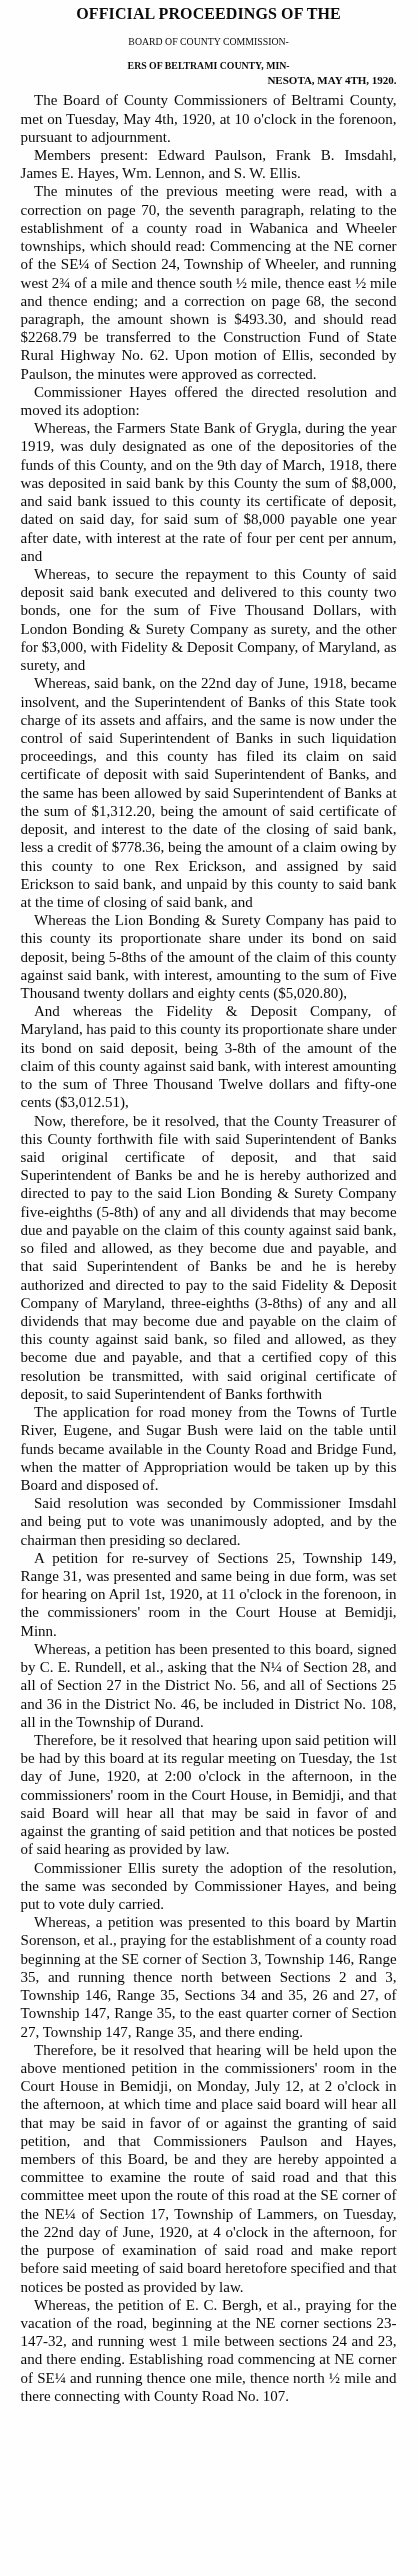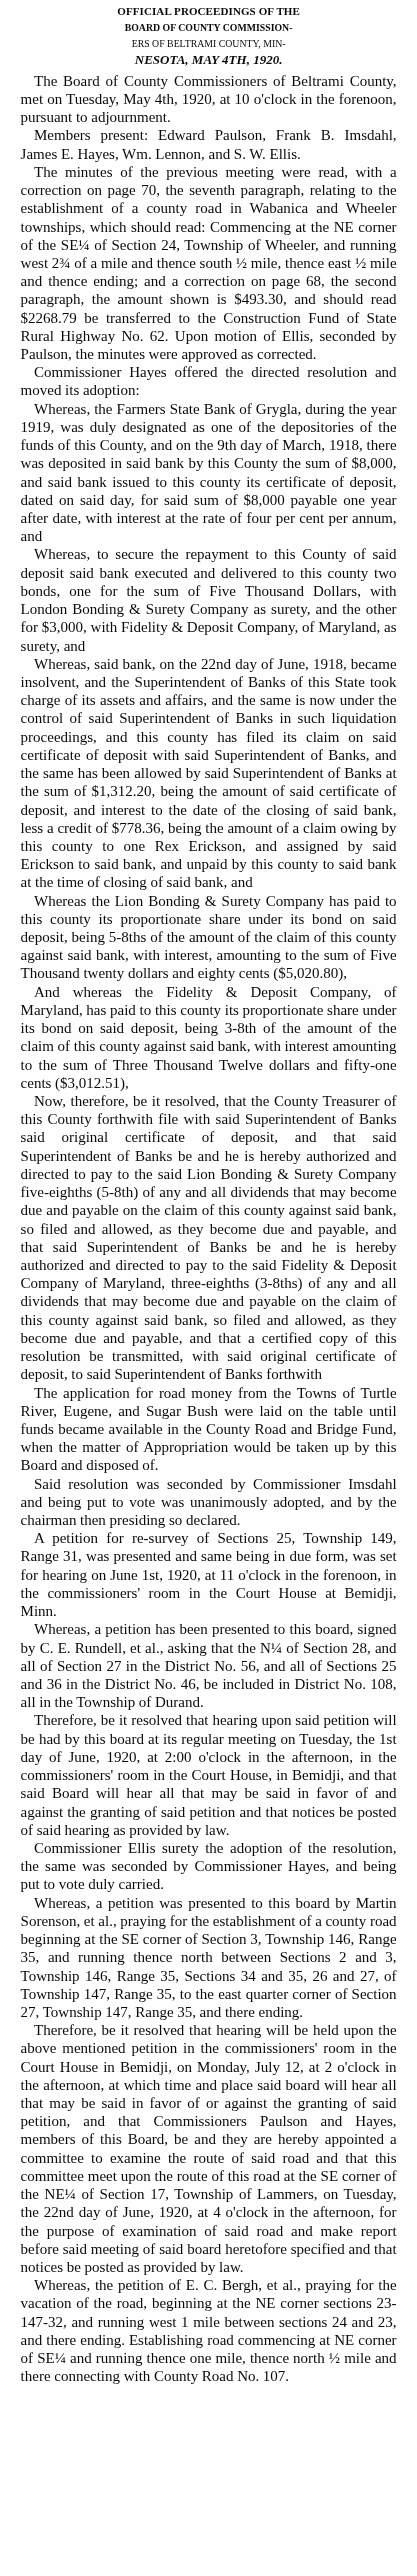--- a/index.html
+++ b/index.html
@@ -20,46 +20,45 @@
     background: #fefefe;
   }
   .col {
     width: 376px;
     margin: 0 auto;
     text-align: justify;
   }
   .hdr-title {
     text-align: center;
     font-weight: bold;
-    font-size: 11px;
+    font-size: 16px;
     line-height: 1.18;
     letter-spacing: 0.1px;
     margin: 0 0 1px 0;
   }
   .hdr-line2 {
     text-align: center;
-    font-weight: bold;
+    font-weight: normal;
     font-size: 9.8px;
     line-height: 1.18;
-    margin: 4px;
+    margin: 12px;
   }
   .hdr-line3 {
     text-align: center;
-    font-weight: normal;
+    font-weight: bold;
     font-size: 9.8px;
     line-height: 1.18;
     margin: 0 0 3.1px 0;
   }
   .hdr-date {
-    text-align: center;
+    text-align: right;
     font-weight: bold;
-    font-size: 13px;
+    font-size: 11px;
     line-height: 1.18;
     margin: 0 0 4.1px 0;
-    font-style: italic;
   }
   p.body {
     margin: 0;
     font-size: 15px;
     line-height: 1.215;
     text-indent: 13.4px;
     text-align: justify;
     word-spacing: -0.1px;
   }
 </style>
@@ -79,21 +78,21 @@
     <p class="body">The minutes of the previous meeting were read, with a correction on page 70, the seventh paragraph, relating to the establishment of a county road in Wabanica and Wheeler townships, which should read: Commencing at the NE corner of the SE¼ of Section 24, Township of Wheeler, and running west 2¾ of a mile and thence south ½ mile, thence east ½ mile and thence ending; and a correction on page 68, the second paragraph, the amount shown is $493.30, and should read $2268.79 be transferred to the Construction Fund of State Rural Highway No. 62. Upon motion of Ellis, seconded by Paulson, the minutes were approved as corrected.</p>
     <p class="body">Commissioner Hayes offered the directed resolution and moved its adoption:</p>
     <p class="body">Whereas, the Farmers State Bank of Grygla, during the year 1919, was duly designated as one of the depositories of the funds of this County, and on the 9th day of March, 1918, there was deposited in said bank by this County the sum of $8,000, and said bank issued to this county its certificate of deposit, dated on said day, for said sum of $8,000 payable one year after date, with interest at the rate of four per cent per annum, and</p>
     <p class="body">Whereas, to secure the repayment to this County of said deposit said bank executed and delivered to this county two bonds, one for the sum of Five Thousand Dollars, with London Bonding &amp; Surety Company as surety, and the other for $3,000, with Fidelity &amp; Deposit Company, of Maryland, as surety, and</p>
     <p class="body">Whereas, said bank, on the 22nd day of June, 1918, became insolvent, and the Superintendent of Banks of this State took charge of its assets and affairs, and the same is now under the control of said Superintendent of Banks in such liquidation proceedings, and this county has filed its claim on said certificate of deposit with said Superintendent of Banks, and the same has been allowed by said Superintendent of Banks at the sum of $1,312.20, being the amount of said certificate of deposit, and interest to the date of the closing of said bank, less a credit of $778.36, being the amount of a claim owing by this county to one Rex Erickson, and assigned by said Erickson to said bank, and unpaid by this county to said bank at the time of closing of said bank, and</p>
     <p class="body">Whereas the Lion Bonding &amp; Surety Company has paid to this county its proportionate share under its bond on said deposit, being 5-8ths of the amount of the claim of this county against said bank, with interest, amounting to the sum of Five Thousand twenty dollars and eighty cents ($5,020.80),</p>
     <p class="body">And whereas the Fidelity &amp; Deposit Company, of Maryland, has paid to this county its proportionate share under its bond on said deposit, being 3-8th of the amount of the claim of this county against said bank, with interest amounting to the sum of Three Thousand Twelve dollars and fifty-one cents ($3,012.51),</p>
     <p class="body">Now, therefore, be it resolved, that the County Treasurer of this County forthwith file with said Superintendent of Banks said original certificate of deposit, and that said Superintendent of Banks be and he is hereby authorized and directed to pay to the said Lion Bonding &amp; Surety Company five-eighths (5-8th) of any and all dividends that may become due and payable on the claim of this county against said bank, so filed and allowed, as they become due and payable, and that said Superintendent of Banks be and he is hereby authorized and directed to pay to the said Fidelity &amp; Deposit Company of Maryland, three-eighths (3-8ths) of any and all dividends that may become due and payable on the claim of this county against said bank, so filed and allowed, as they become due and payable, and that a certified copy of this resolution be transmitted, with said original certificate of deposit, to said Superintendent of Banks forthwith</p>
     <p class="body">The application for road money from the Towns of Turtle River, Eugene, and Sugar Bush were laid on the table until funds became available in the County Road and Bridge Fund, when the matter of Appropriation would be taken up by this Board and disposed of.</p>
     <p class="body">Said resolution was seconded by Commissioner Imsdahl and being put to vote was unanimously adopted, and by the chairman then presiding so declared.</p>
-    <p class="body">A petition for re-survey of Sections 25, Township 149, Range 31, was presented and same being in due form, was set for hearing on June 1st, 1920, at 11 o'clock in the forenoon, in the commissioners' room in the Court House at Bemidji, Minn.</p>
+    <p class="body">A petition for re-survey of Sections 25, Township 149, Range 31, was presented and same being in due form, was set for hearing on April 1st, 1920, at 11 o'clock in the forenoon, in the commissioners' room in the Court House at Bemidji, Minn.</p>
     <p class="body">Whereas, a petition has been presented to this board, signed by C. E. Rundell, et al., asking that the N¼ of Section 28, and all of Section 27 in the District No. 56, and all of Sections 25 and 36 in the District No. 46, be included in District No. 108, all in the Township of Durand.</p>
     <p class="body">Therefore, be it resolved that hearing upon said petition will be had by this board at its regular meeting on Tuesday, the 1st day of June, 1920, at 2:00 o'clock in the afternoon, in the commissioners' room in the Court House, in Bemidji, and that said Board will hear all that may be said in favor of and against the granting of said petition and that notices be posted of said hearing as provided by law.</p>
     <p class="body">Commissioner Ellis surety the adoption of the resolution, the same was seconded by Commissioner Hayes, and being put to vote duly carried.</p>
     <p class="body">Whereas, a petition was presented to this board by Martin Sorenson, et al., praying for the establishment of a county road beginning at the SE corner of Section 3, Township 146, Range 35, and running thence north between Sections 2 and 3, Township 146, Range 35, Sections 34 and 35, 26 and 27, of Township 147, Range 35, to the east quarter corner of Section 27, Township 147, Range 35, and there ending.</p>
     <p class="body">Therefore, be it resolved that hearing will be held upon the above mentioned petition in the commissioners' room in the Court House in Bemidji, on Monday, July 12, at 2 o'clock in the afternoon, at which time and place said board will hear all that may be said in favor of or against the granting of said petition, and that Commissioners Paulson and Hayes, members of this Board, be and they are hereby appointed a committee to examine the route of said road and that this committee meet upon the route of this road at the SE corner of the NE¼ of Section 17, Township of Lammers, on Tuesday, the 22nd day of June, 1920, at 4 o'clock in the afternoon, for the purpose of examination of said road and make report before said meeting of said board heretofore specified and that notices be posted as provided by law.</p>
     <p class="body">Whereas, the petition of E. C. Bergh, et al., praying for the vacation of the road, beginning at the NE corner sections 23-147-32, and running west 1 mile between sections 24 and 23, and there ending. Establishing road commencing at NE corner of SE¼ and running thence one mile, thence north ½ mile and there connecting with County Road No. 107.</p>
 
   </div>
 </div>
 

